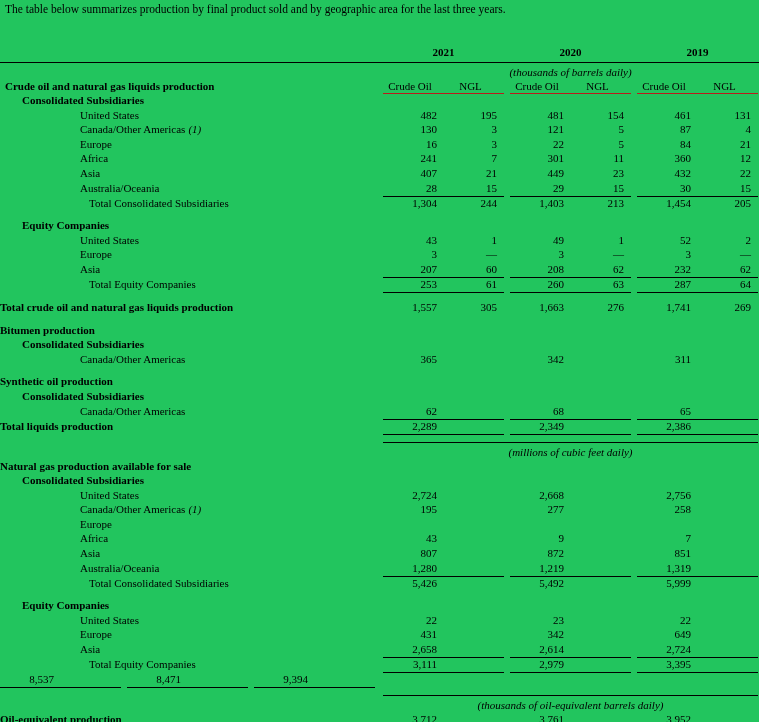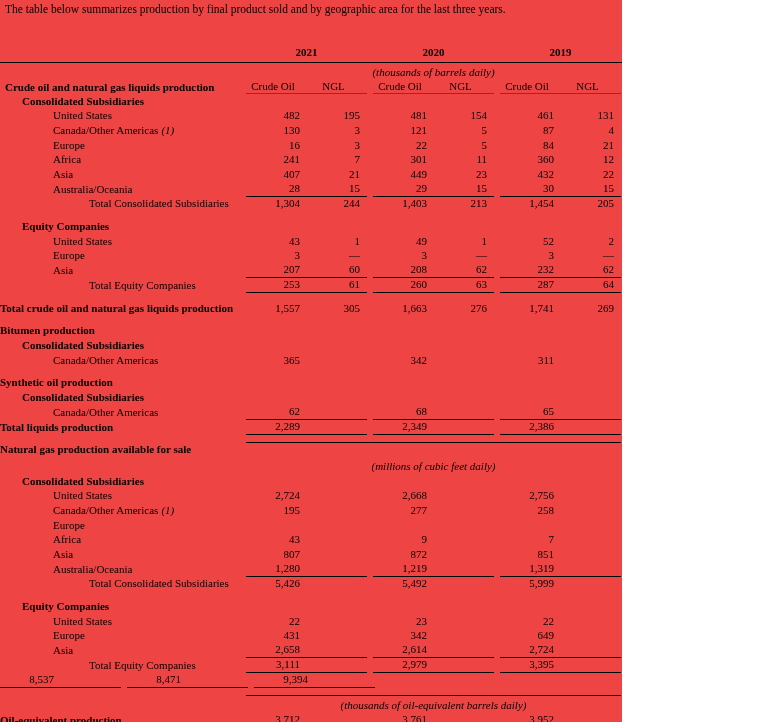--- a/index.html
+++ b/index.html
@@ -1,34 +1,34 @@
 <!DOCTYPE html>
 <html><head>
 <meta charset="utf-8">
 <style>
   html,body { margin:0; padding:0; background:#fff; }
   .page {
     position:relative;
-    width:622px; height:722px;
-    background:#ef4444;
+    width:759px; height:722px;
+    background:#22c55e;
     color:#000;
     font-family:"Liberation Serif", serif;
     font-size:11px;
     line-height:13px;
     overflow:hidden;
     box-sizing:border-box;
   }
   .intro {
     padding:3px 5px 0 5px;
     font-size:11.5px;
   }
   .prod-table { margin-top:30px; }
 
   
-  .flexrow { display:flex; align-items:center; }
+  .flexrow { display:flex; align-items:flex-start; }
   .label-area { flex:1; min-width:0; }
   .num-area {
     width:375px; margin-right:1px;
     display:flex; gap:6px; flex:none;
   }
   .group { width:121px; box-sizing:border-box; display:flex; }
   .cell0 { width:54px; text-align:right; white-space:nowrap; }
   .cell1 { flex:1; text-align:right; padding-right:7px; white-space:nowrap; }
 
   
@@ -52,21 +52,21 @@
     border-bottom:1px solid #b91c1c;
     padding-bottom:0;
   }
   .header-row .cell0, .header-row .cell1 { text-align:center; padding-right:0; }
 
   
   .data-row { min-height:14.6px; }
   .data-row .label-area { padding-left:0; white-space:nowrap; }
   .data-row.bold .label-area { font-weight:bold; }
   .indent1 .label-area { padding-left:22px; }
-  .indent2 .label-area { padding-left:53px; }
+  .indent2 .label-area { padding-left:80px; }
   .indent3 .label-area { padding-left:89px; }
   .data-row.rule-below .group { border-bottom:1px solid #000; padding-bottom:1px; }
   .footnote-ref { font-style:italic; margin-left:3px; }
 
   .row-spacer { height:8px; }
   .total-rule {
     width:375px;
     margin:7px 1px 0 auto;
     border-top:1.5px solid #000;
     height:0;
@@ -475,40 +475,40 @@
               <span class="cell0">2,349</span>
               <span class="cell1"></span>
             </div>
             <div class="group">
               <span class="cell0">2,386</span>
               <span class="cell1"></span>
             </div>
           </div>
         </div>
         <div class="total-rule"></div>
-        <div class="flexrow data-row indent0 bold">
-          <div class="label-area"><span>Natural gas production available for sale</span></div>
-          <div class="num-area">
-            <div class="group">
-              <span class="cell0"></span>
-              <span class="cell1"></span>
-            </div>
-            <div class="group">
-              <span class="cell0"></span>
-              <span class="cell1"></span>
-            </div>
-            <div class="group">
-              <span class="cell0"></span>
-              <span class="cell1"></span>
-            </div>
-          </div>
-        </div>
         <div class="flexrow caption-row">
           <div class="label-area"></div>
           <div class="unit-caption">(millions of cubic feet daily)</div>
+        </div>
+        <div class="flexrow data-row indent0 bold">
+          <div class="label-area"><span>Natural gas production available for sale</span></div>
+          <div class="num-area">
+            <div class="group">
+              <span class="cell0"></span>
+              <span class="cell1"></span>
+            </div>
+            <div class="group">
+              <span class="cell0"></span>
+              <span class="cell1"></span>
+            </div>
+            <div class="group">
+              <span class="cell0"></span>
+              <span class="cell1"></span>
+            </div>
+          </div>
         </div>
         <div class="flexrow data-row indent1 bold">
           <div class="label-area"><span>Consolidated Subsidiaries</span></div>
           <div class="num-area">
             <div class="group">
               <span class="cell0"></span>
               <span class="cell1"></span>
             </div>
             <div class="group">
               <span class="cell0"></span>

